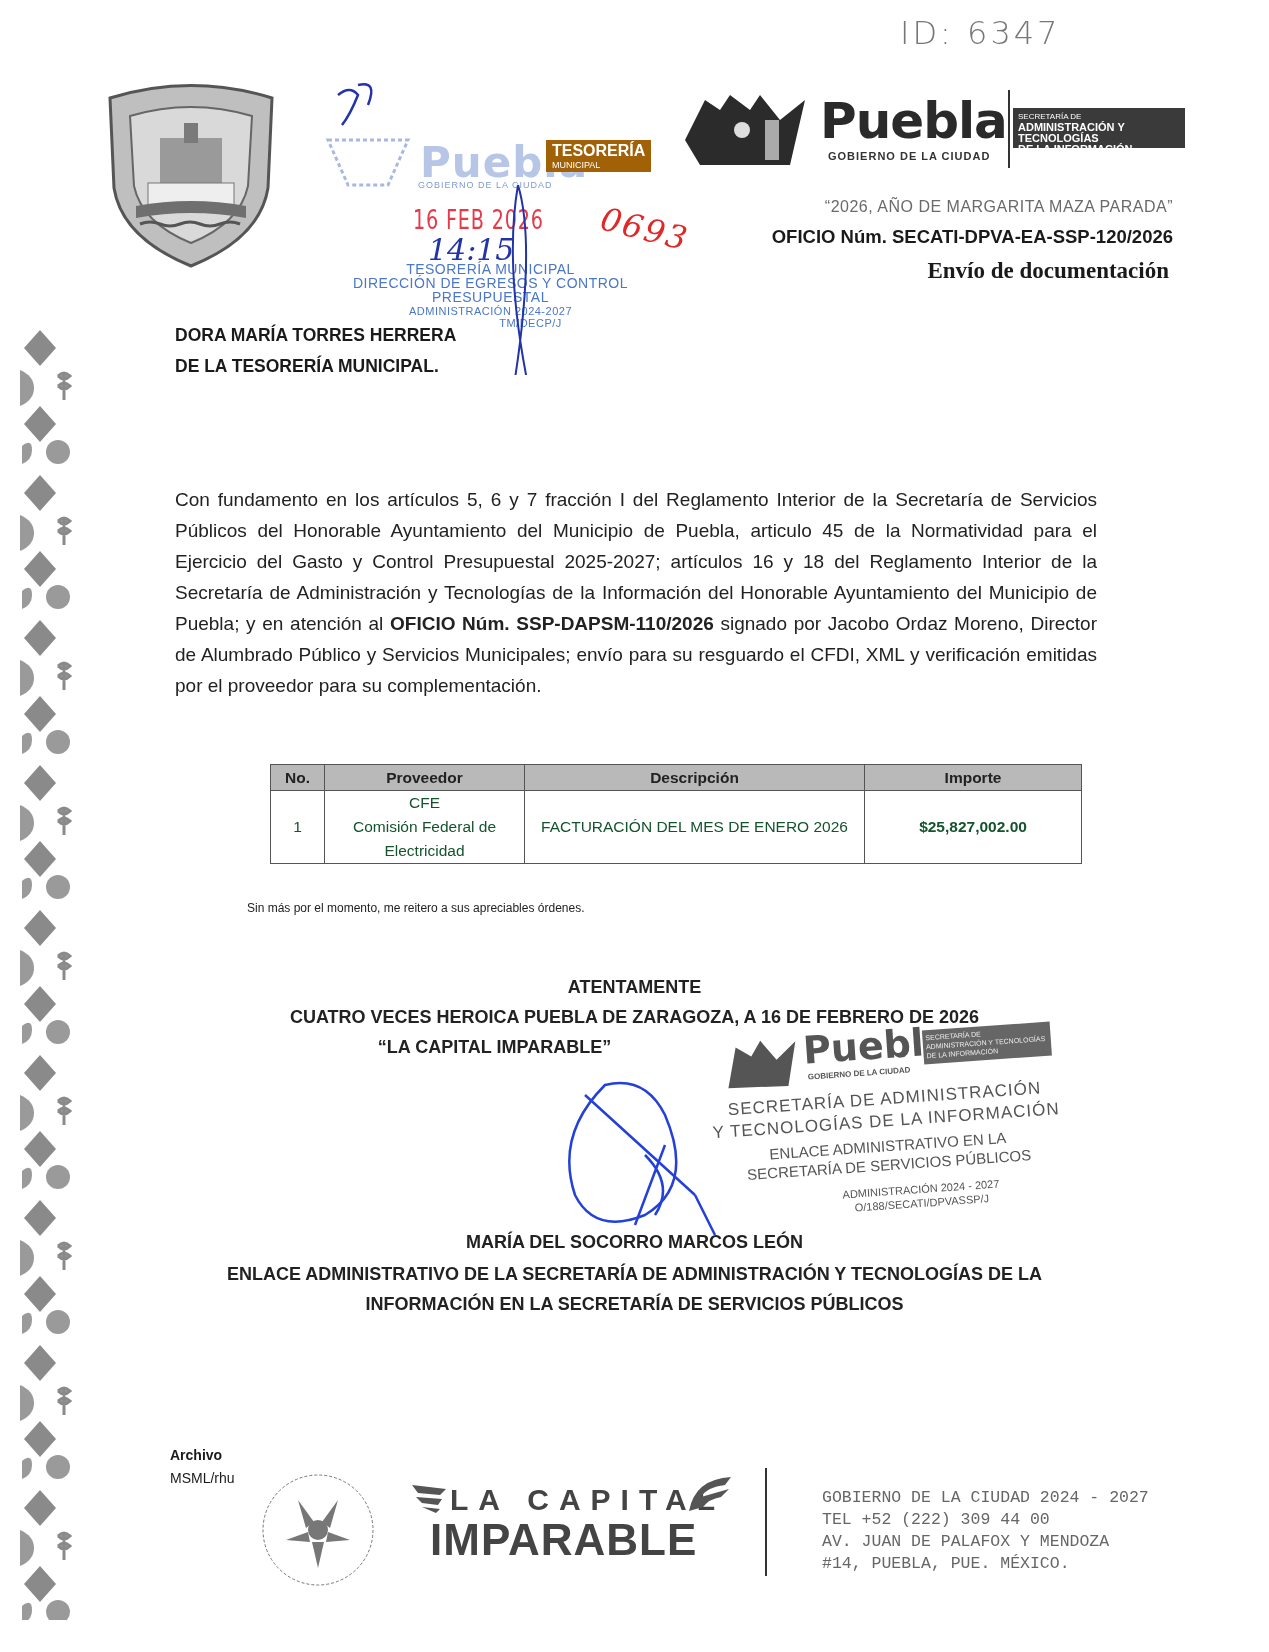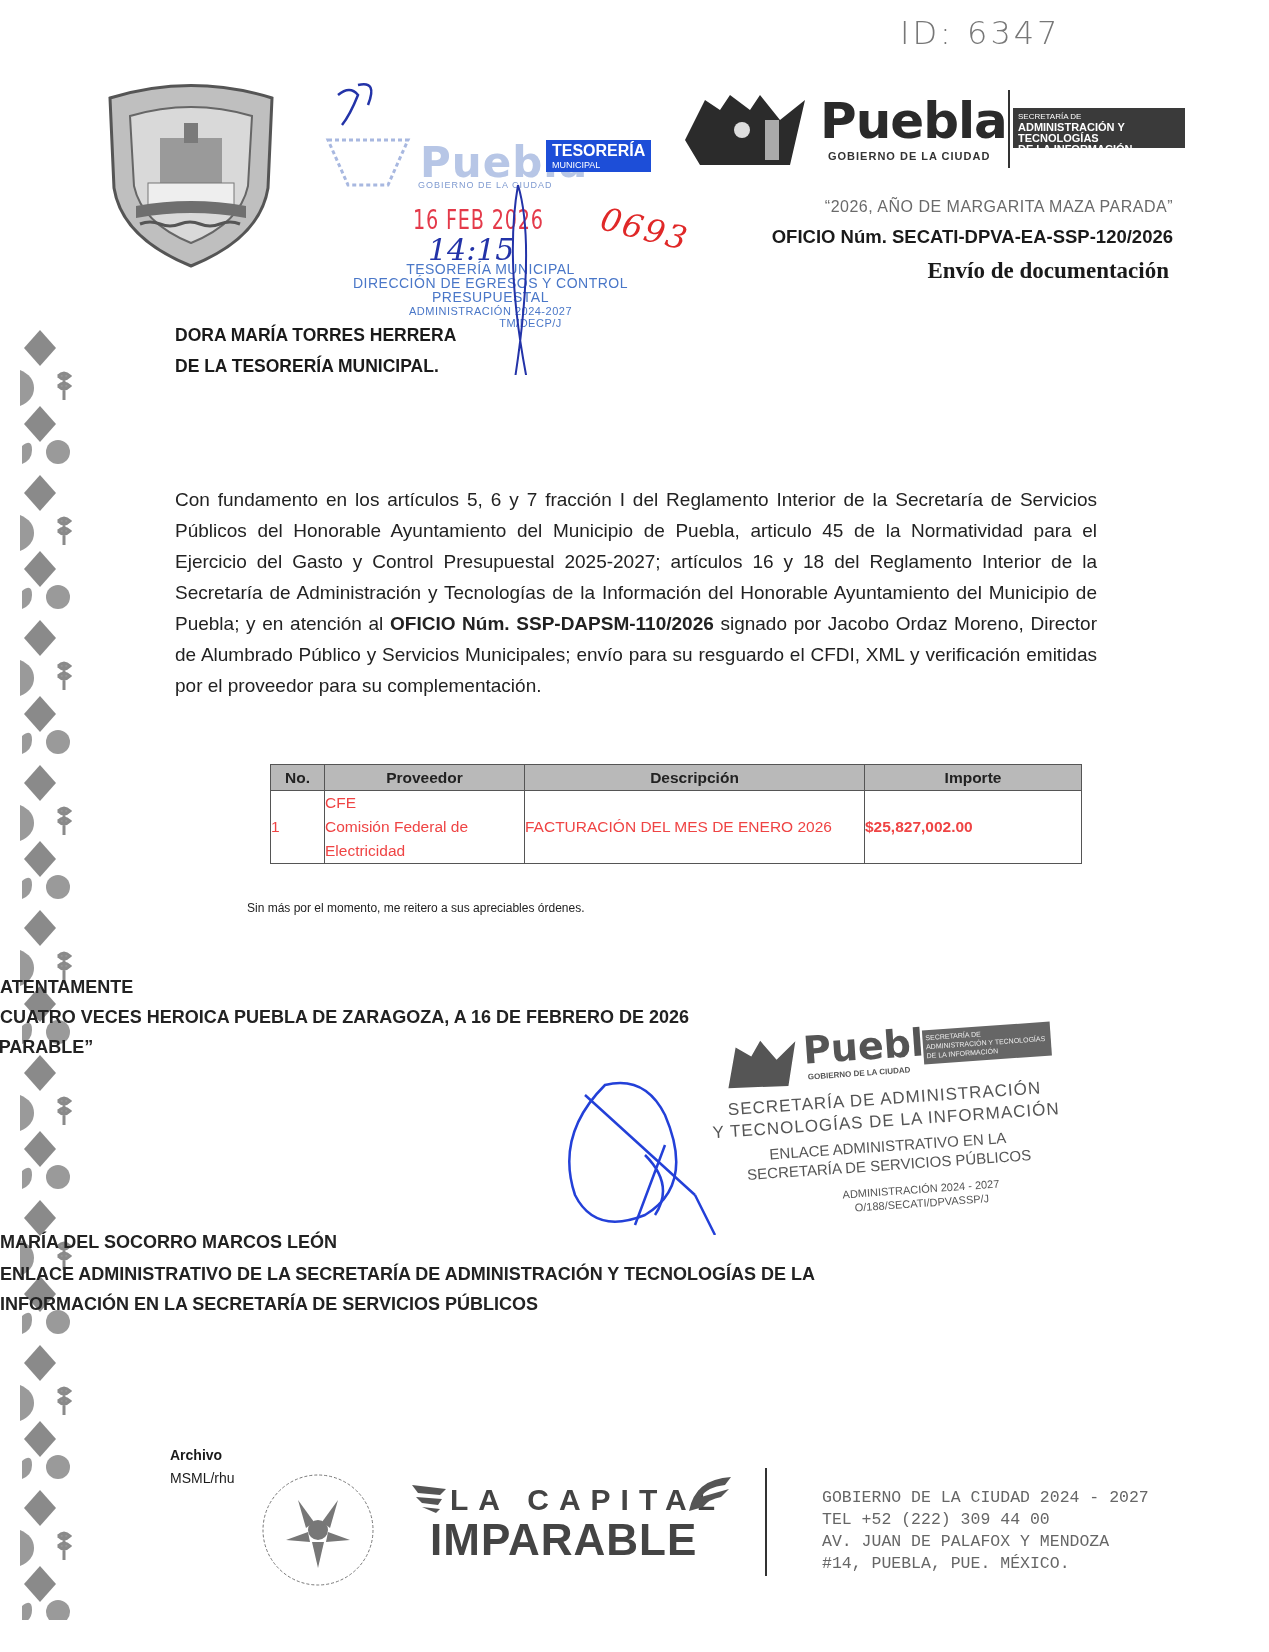--- a/index.html
+++ b/index.html
@@ -13,21 +13,21 @@
 
   
   .border-strip { left: 18px; top: 330px; width: 62px; height: 1290px; }
 
   
   .crest { left: 100px; top: 78px; width: 182px; height: 190px; }
 
   
   .tes-stamp { left: 318px; top: 110px; width: 345px; height: 210px; color: #4a77c8; }
   .tes-logo-word { position: absolute; left: 102px; top: 28px; font-size: 42px; font-weight: bold; color: #b7c6e6; letter-spacing: 1px; font-family: "DejaVu Sans", sans-serif; }
-  .tes-badge { position: absolute; left: 228px; top: 30px; background: #1d4ed8; color: #fff; padding: 2px 6px; font-weight: bold; font-size: 16px; line-height: 18px; }
+  .tes-badge { position: absolute; left: 228px; top: 30px; background: #a16207; color: #fff; padding: 2px 6px; font-weight: bold; font-size: 16px; line-height: 18px; }
   .tes-badge small { display: block; font-size: 9px; line-height: 10px; font-weight: normal; }
   .tes-sub { position: absolute; left: 100px; top: 70px; font-size: 9px; color: #7f9ad0; letter-spacing: 1px; }
   .stamp-date { position: absolute; left: 95px; top: 95px; font-family: "DejaVu Sans Condensed","DejaVu Sans", sans-serif; font-size: 26px; color: #e43a4a; letter-spacing: 1px; transform: scaleX(0.82); transform-origin: left; }
   .stamp-time { position: absolute; left: 110px; top: 122px; font-family: "DejaVu Serif", serif; font-size: 30px; color: #2333a8; font-style: italic; }
   .stamp-line { position: absolute; width: 345px; text-align: center; color: #4a77c8; font-size: 14px; line-height: 15px; letter-spacing: .5px; }
   .stamp-folio { left: 600px; top: 210px; font-family: "DejaVu Serif", serif; font-style: italic; font-size: 32px; color: #e02828; transform: rotate(14deg); letter-spacing: 2px; }
 
   
   .puebla-logo { left: 680px; top: 90px; width: 500px; height: 80px; }
   .year-motto { right: 96px; top: 198px; font-size: 16px; color: #6a6a6a; letter-spacing: .5px; margin-left: 16px; }
@@ -38,25 +38,25 @@
   .recipient { left: 175px; top: 320px; font-weight: bold; font-size: 17.5px; line-height: 31px; }
   .presente { letter-spacing: 4px; }
 
   
   .body-text { left: 175px; top: 484px; width: 922px; font-size: 19px; line-height: 31px; text-align: justify; color: #222; font-family: "Liberation Sans Narrow","Liberation Sans", sans-serif; }
   .body-text b { font-weight: bold; }
 
   
   .doc-table { left: 270px; top: 764px; width: 812px; border-collapse: collapse; font-size: 15.5px; }
   .doc-table th { background: #b9b9b9; border: 1px solid #555; font-weight: bold; height: 26px; color: #222; }
-  .doc-table td { border: 1px solid #555; text-align: left; vertical-align: middle; color: #ef4444; line-height: 24px; }
+  .doc-table td { border: 1px solid #555; text-align: center; vertical-align: middle; color: #14532d; line-height: 24px; }
 
   .closing { left: 247px; top: 901px; font-size: 12px; color: #222; }
 
-  .sign-block { left: 0; width: 1269px; font-weight: bold; font-size: 18px; color: #222; }
+  .sign-block { left: 0; width: 1269px; text-align: center; font-weight: bold; font-size: 18px; color: #222; }
 
   
   .seal { left: 700px; top: 1040px; width: 360px; height: 200px; color: #555; transform: rotate(-4deg); transform-origin: left top; }
   .seal-line { position: absolute; left: 0; width: 360px; text-align: center; }
 
   
   .signature { left: 545px; top: 1075px; width: 230px; height: 160px; }
 
   
   .archivo { left: 170px; top: 1447px; font-size: 14px; font-weight: bold; }

